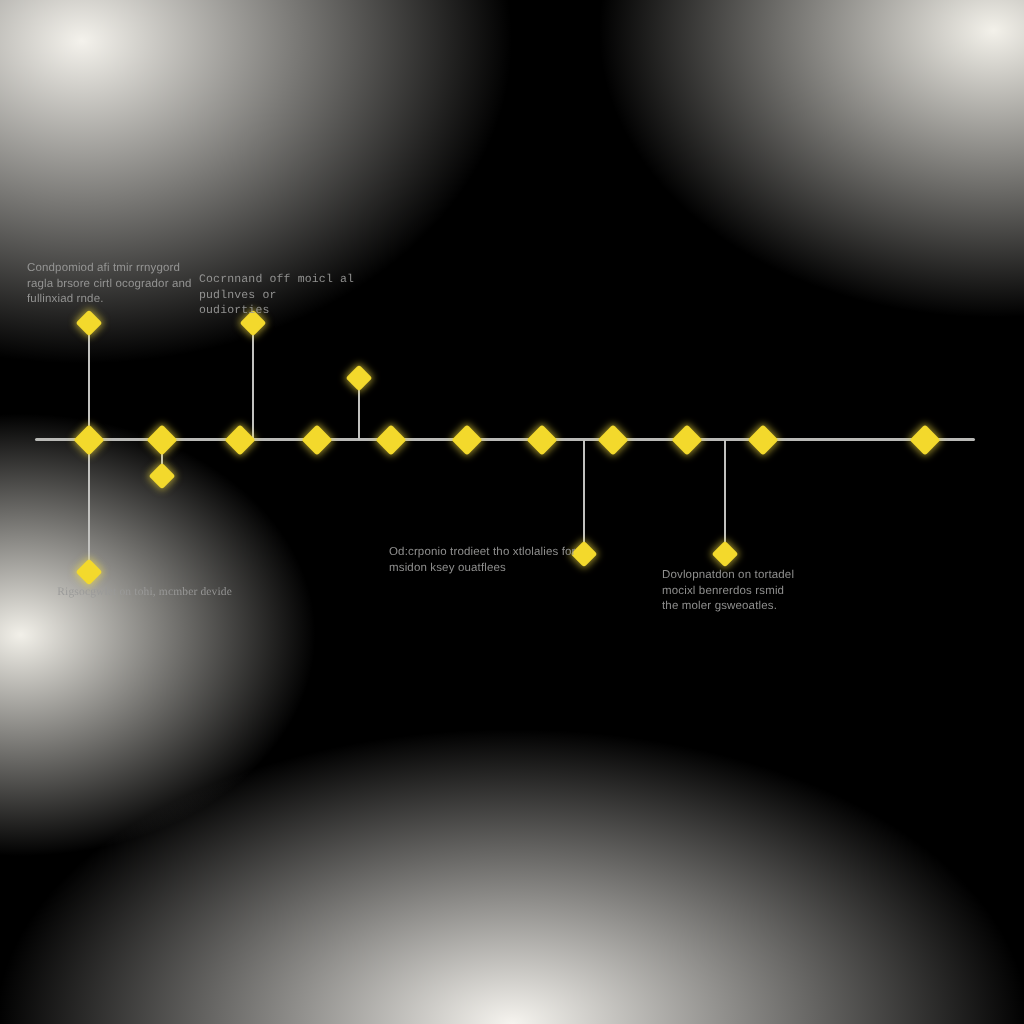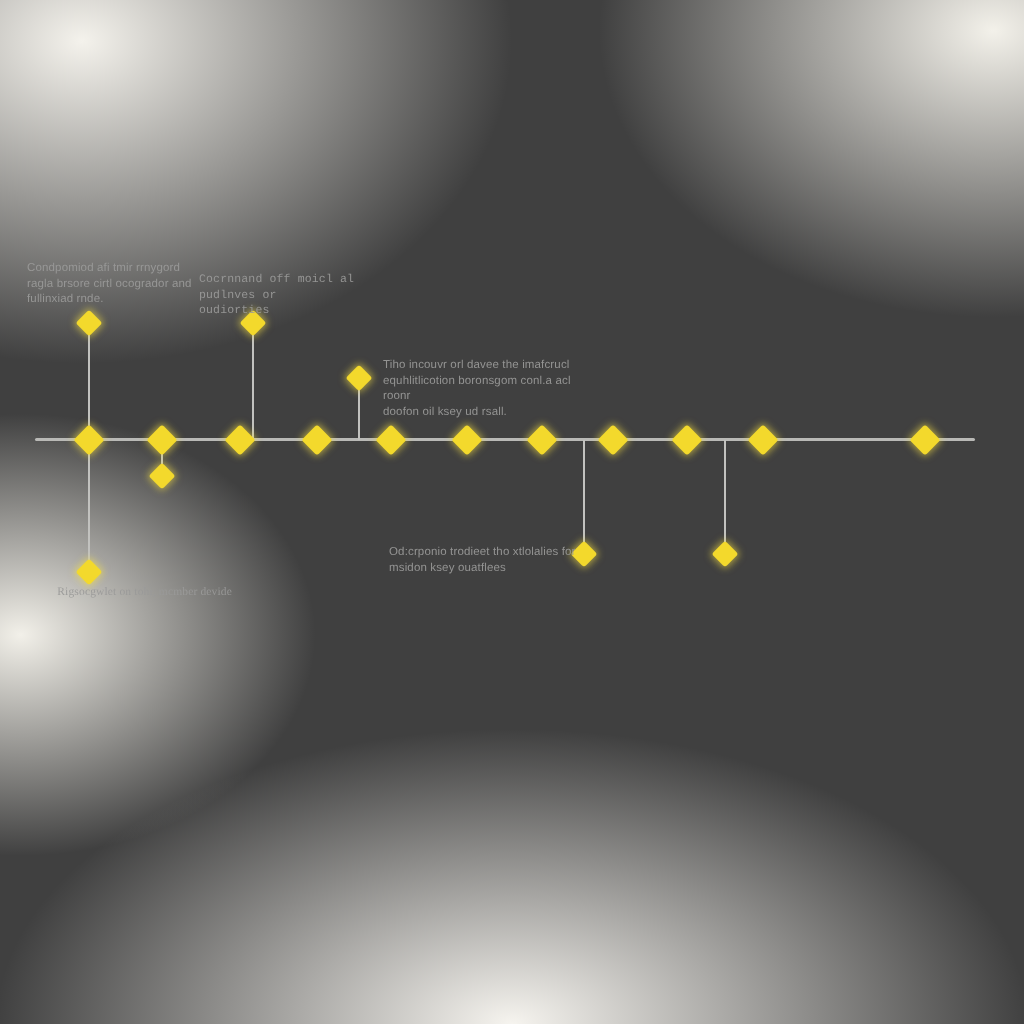--- a/index.html
+++ b/index.html
@@ -5,21 +5,21 @@
 <style>
   html, body {
     margin: 0;
     padding: 0;
     background: #ffffff;
   }
   #canvas {
     position: relative;
     width: 1024px;
     height: 1024px;
-    background: #404040;
+    background: #000000;
     overflow: hidden;
     font-family: "Liberation Sans", sans-serif;
   }
   
   #canvas::before {
     content: "";
     position: absolute;
     inset: 0;
     background:
       radial-gradient(ellipse 60% 45% at 8% 4%, #f4f2ec 0%, rgba(244,242,236,0) 70%),
@@ -108,20 +108,20 @@
       <div class="marker small" style="left: 359px; top: 378px; background: rgb(243, 217, 44);"></div>
       <div class="marker small" style="left: 162px; top: 476px; background: rgb(243, 217, 44);"></div>
       <div class="marker small" style="left: 89px; top: 572px; background: rgb(243, 217, 44);"></div>
       <div class="marker small" style="left: 584px; top: 554px; background: rgb(243, 217, 44);"></div>
       <div class="marker small" style="left: 725px; top: 554px; background: rgb(243, 217, 44);"></div>
       <div class="label" style="left: 27px; top: 261px; width: 175px; text-align: left; color: rgb(154, 154, 153);">Condpomiod afi tmir rrnygord
 ragla brsore cirtl ocogrador and
 fullinxiad rnde.</div>
       <div class="label" style="left: 199px; top: 272px; width: 195px; text-align: left; color: rgb(154, 154, 153); font-family: Liberation Mono, monospace;">Cocrnnand off moicl al pudlnves or
 oudiorties</div>
-      <div class="label" style="left: 383px; top: 358px; width: 215px; text-align: left; color: rgb(154, 154, 153);">Tiho incouvr orl davee the imafcrucl
-equhlitlicotion boronsgom conl.a acl roonr
-doofon oil ksey ud rsall.</div>
       <div class="label" style="left: 22px; top: 585px; width: 210px; text-align: right; color: rgb(154, 154, 153); font-family: Liberation Serif, serif;">Rigsocgwlet on tohi, mcmber devide</div>
       <div class="label" style="left: 389px; top: 545px; width: 200px; text-align: left; color: rgb(154, 154, 153);">Od:crponio trodieet tho xtlolalies for
 msidon ksey ouatflees</div>
+      <div class="label" style="left: 662px; top: 568px; width: 155px; text-align: left; color: rgb(154, 154, 153);">Dovlopnatdon on tortadel
+mocixl benrerdos rsmid
+the moler gsweoatles.</div>
     </div>
 </div>
 
 </body></html>

